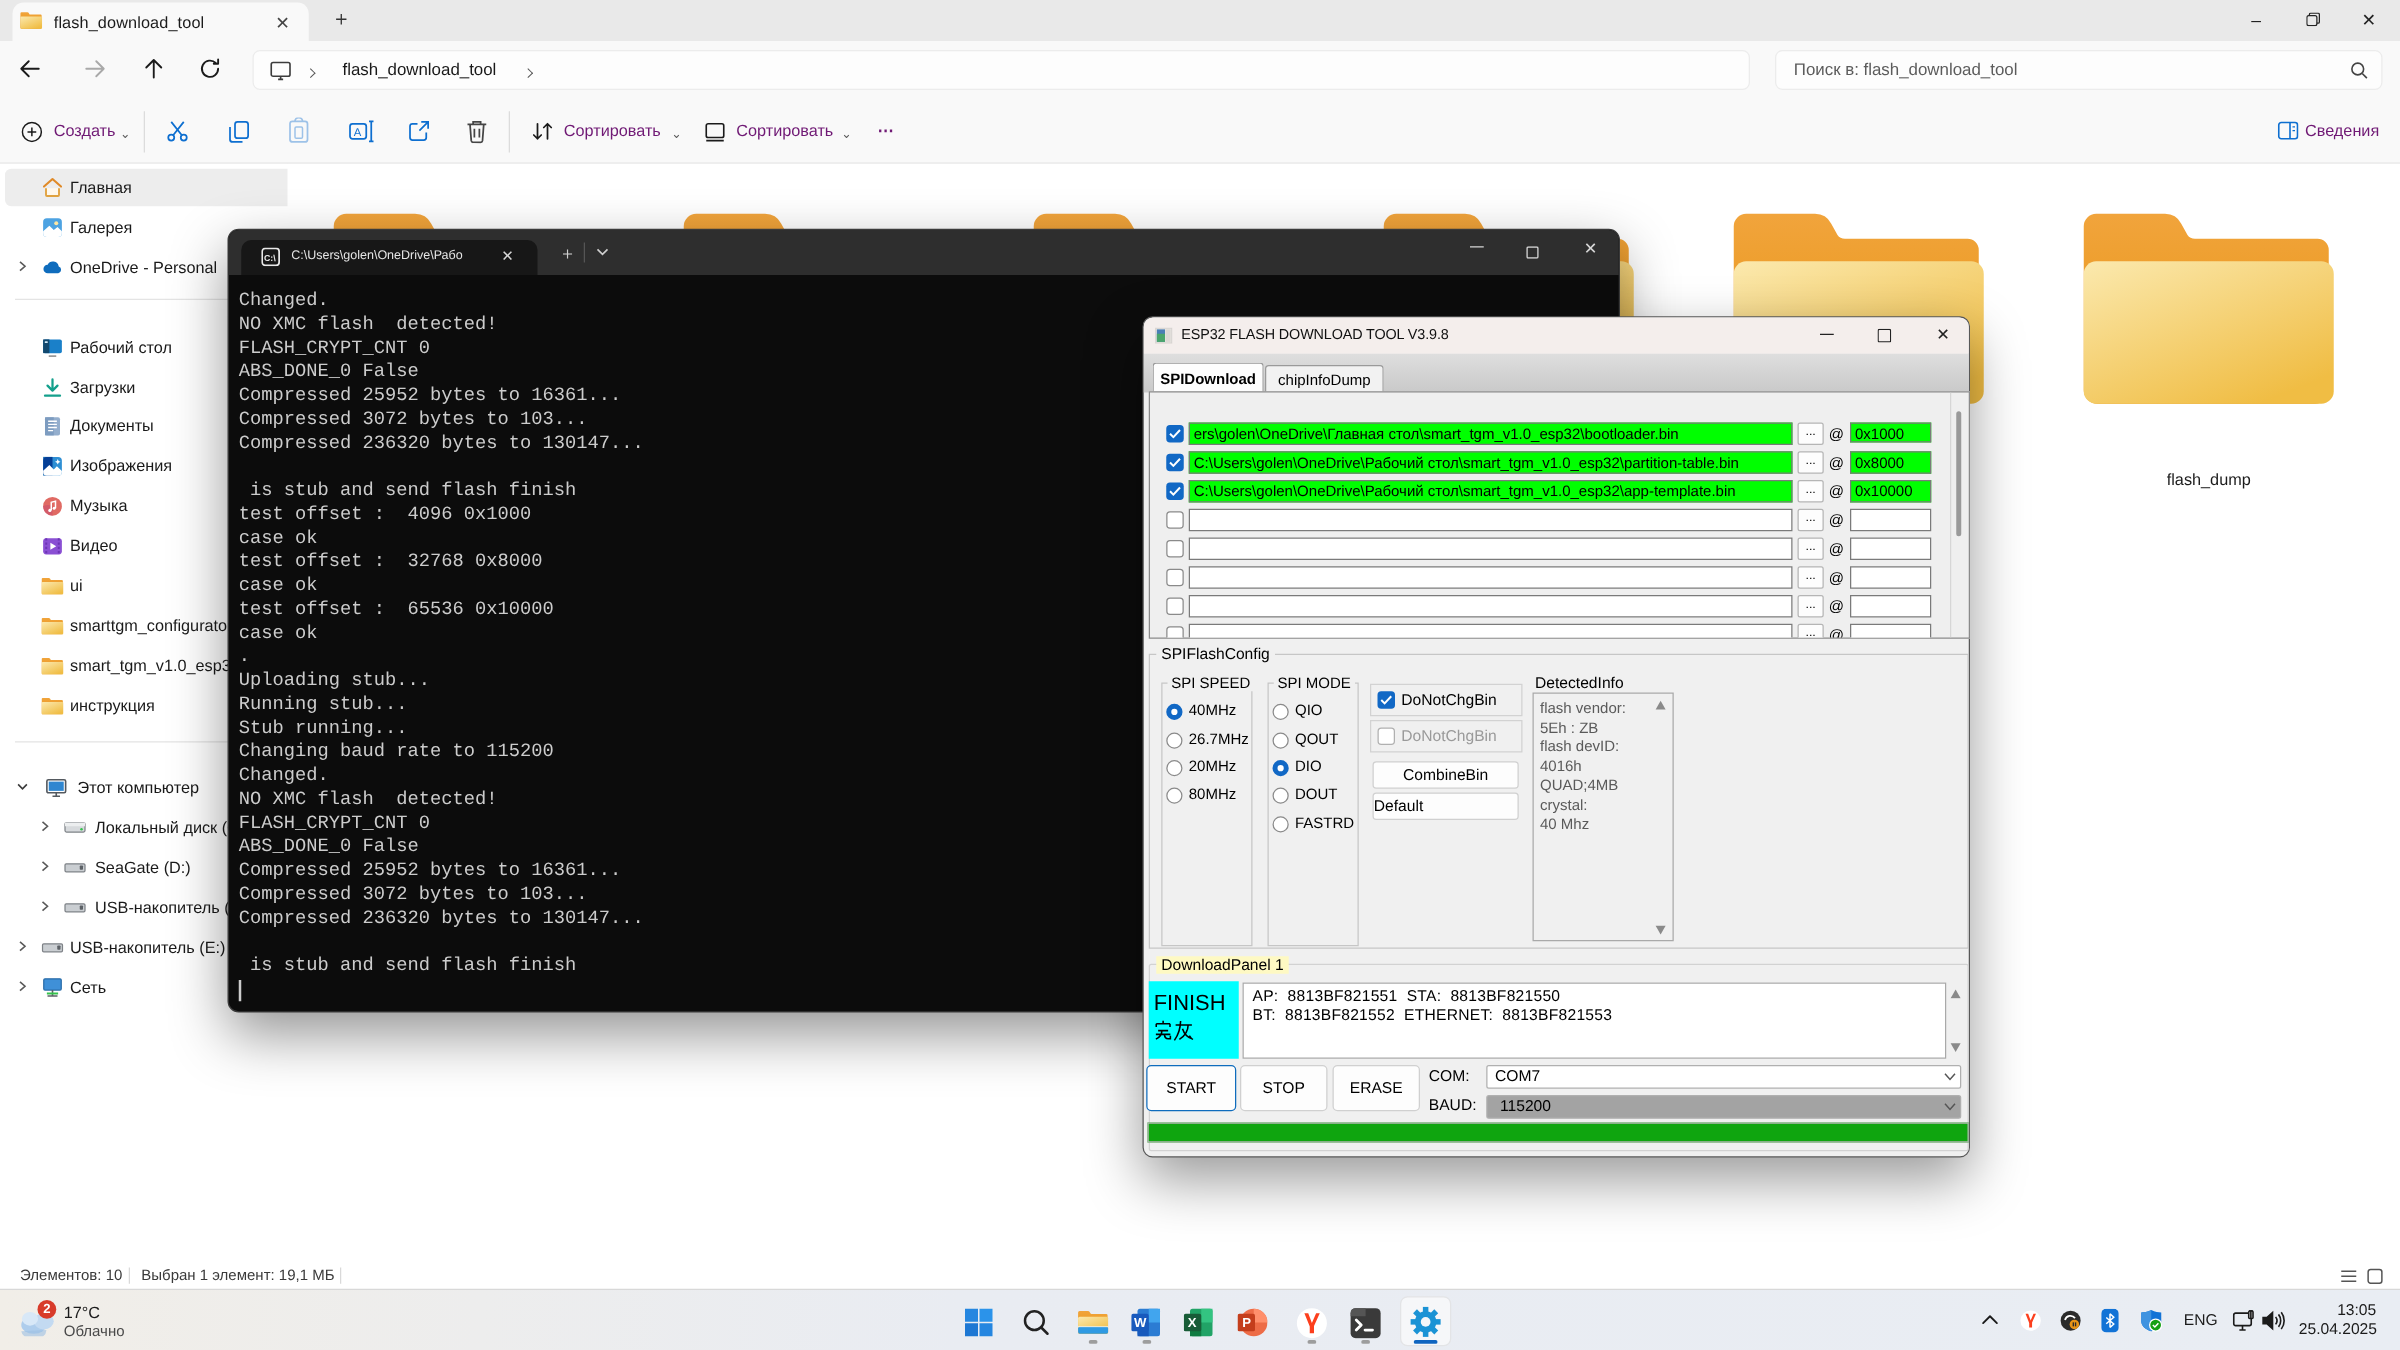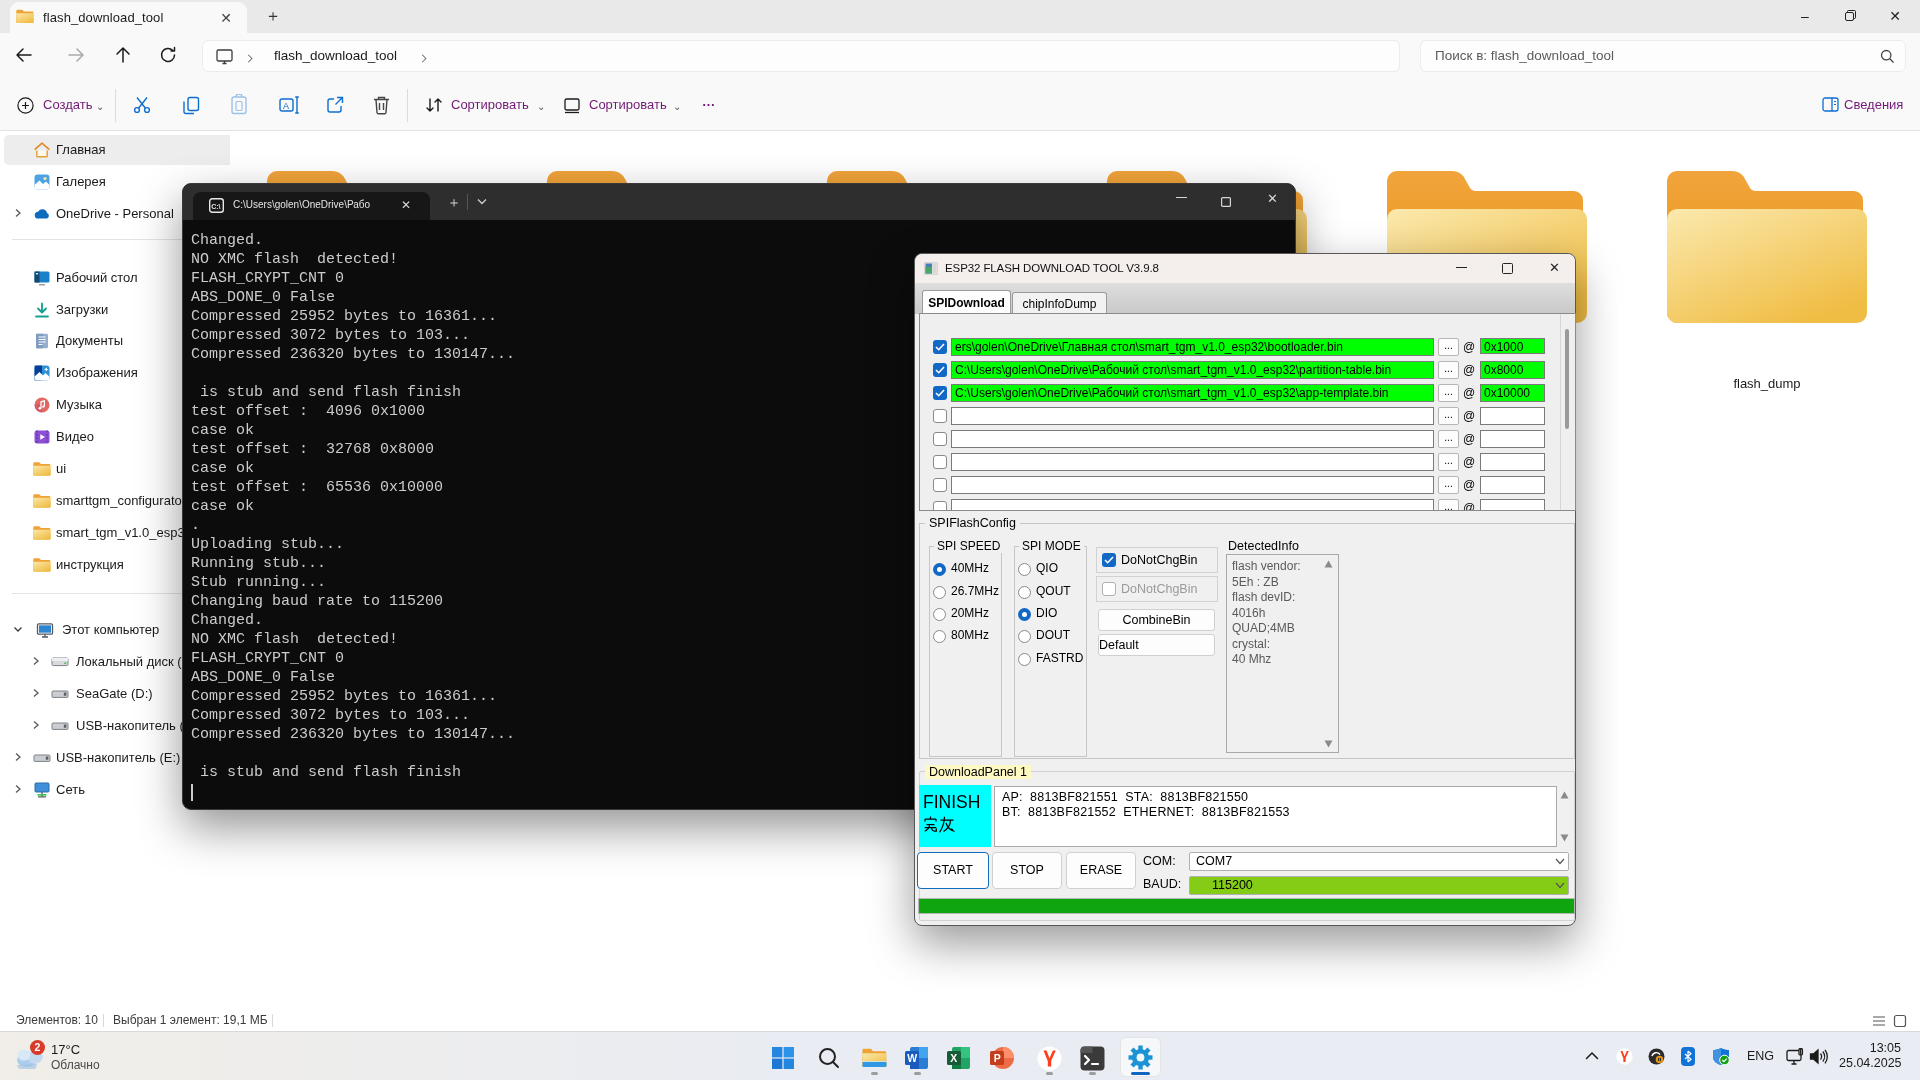--- a/index.html
+++ b/index.html
@@ -546,21 +546,21 @@
     </svg>
  <div style="position:absolute;left:2px;top:598px;width:72px;height:37px;background:#fdfdfd;border:1.5px solid #0f6cbd;border-radius:4px;font-size:12.5px;text-align:center;line-height:34px">START</div>
  <div style="position:absolute;left:77px;top:598px;width:70px;height:37px;background:#fdfdfd;border:1px solid #d0d0d0;border-radius:4px;font-size:12.5px;text-align:center;line-height:35px">STOP</div>
  <div style="position:absolute;left:151px;top:598px;width:70px;height:37px;background:#fdfdfd;border:1px solid #d0d0d0;border-radius:4px;font-size:12.5px;text-align:center;line-height:35px">ERASE</div>
  <div class="abs" style="left:228px;top:600px;font-size:12.5px">COM:</div>
  <div style="position:absolute;left:274px;top:598px;width:380px;height:19px;background:#fff;border:1px solid #b0b0b0;border-radius:2px;font-size:12.5px;line-height:17px;padding-left:6px">COM7</div>
  <svg class="abs" style="left:640px;top:604px" width="10" height="7" viewBox="0 0 10 7" fill="none" stroke="#555" stroke-width="1.2">
       <path d="M1 1 L5 5.5 L9 1"></path>
     </svg>
  <div class="abs" style="left:228px;top:623px;font-size:12.5px">BAUD:</div>
- <div style="position:absolute;left:274px;top:622px;width:380px;height:19px;background:#84cc16;border:1px solid #b0b0b0;border-radius:2px;font-size:12.5px;line-height:17px;padding-left:22px">115200</div>
+ <div style="position:absolute;left:274px;top:622px;width:380px;height:19px;background:#a3a3a3;border:1px solid #b0b0b0;border-radius:2px;font-size:12.5px;line-height:17px;padding-left:10px">115200</div>
  <svg class="abs" style="left:640px;top:628px" width="10" height="7" viewBox="0 0 10 7" fill="none" stroke="#555" stroke-width="1.2">
       <path d="M1 1 L5 5.5 L9 1"></path>
     </svg>
  <div style="position:absolute;left:3px;top:644px;width:657px;height:16px;background:#0fa50f;border:1px solid #b5b5b5"></div>
 </div>
 <div id="taskbar">
  <svg class="abs" style="left:15px;top:11px" width="32" height="26" viewBox="0 0 32 26">
       <ellipse cx="12" cy="17" rx="10" ry="7" fill="#aecdec"></ellipse>
       <ellipse cx="20" cy="14" rx="8" ry="6.5" fill="#c3daf1"></ellipse>
       <ellipse cx="9" cy="12" rx="6.5" ry="5.5" fill="#d8e8f7"></ellipse>

